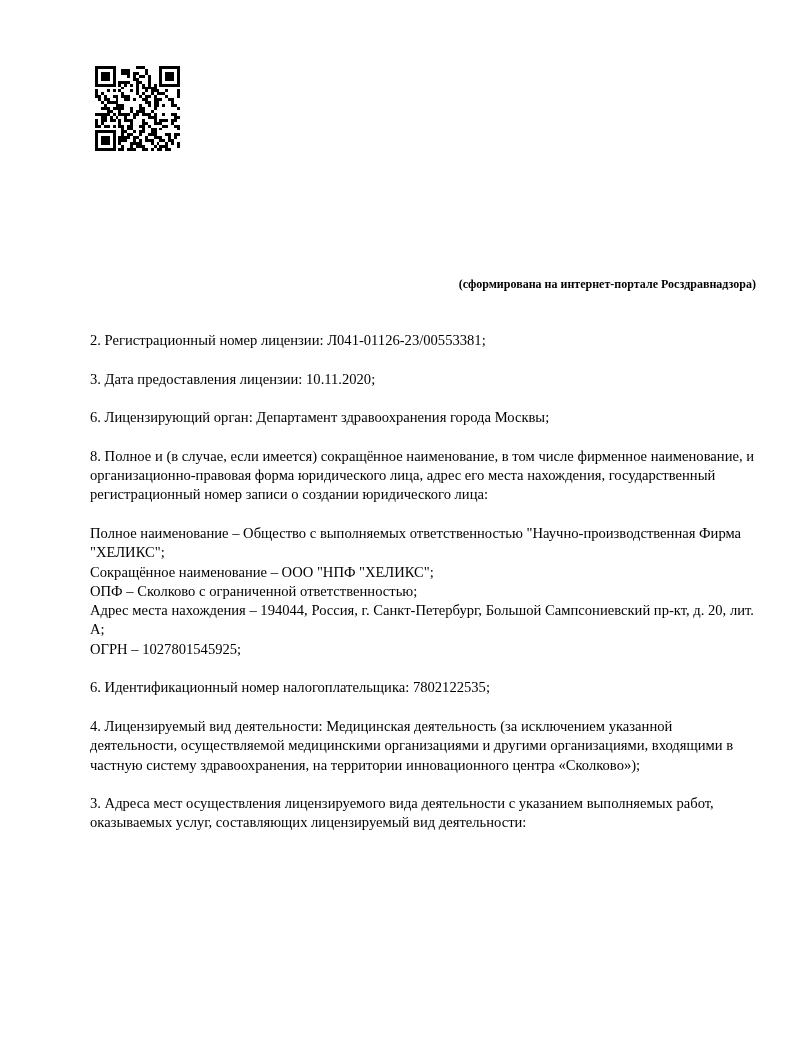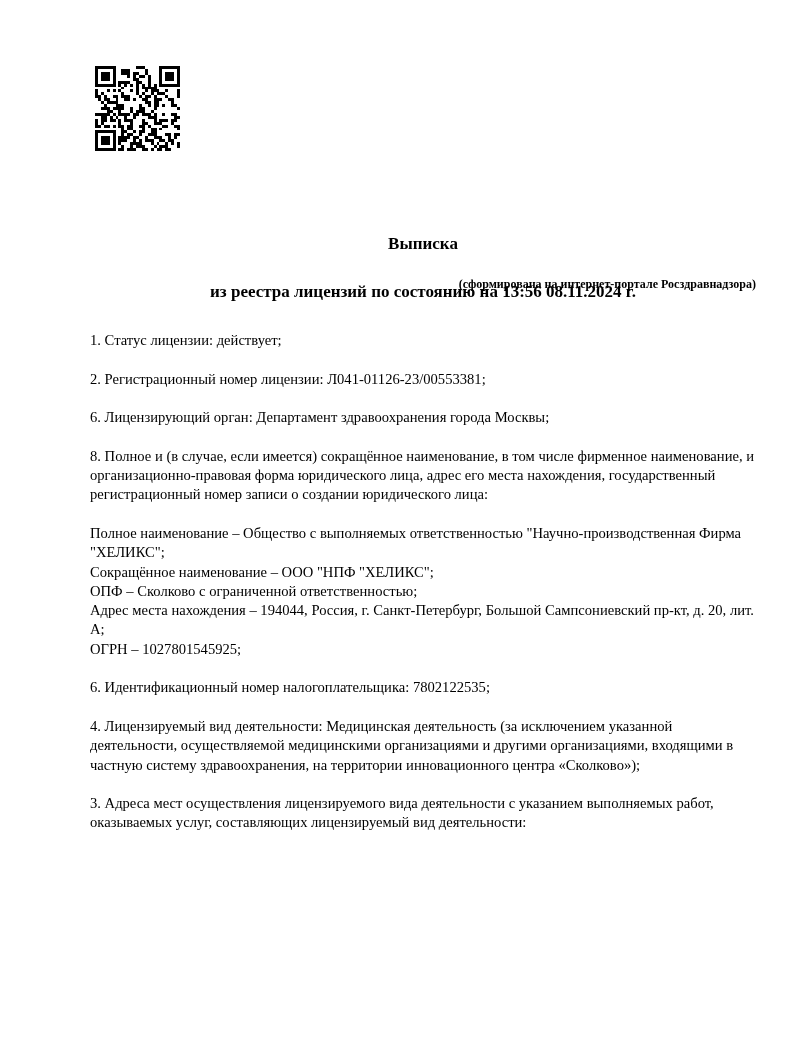--- a/index.html
+++ b/index.html
@@ -442,30 +442,26 @@
         <rect x="16" y="28" width="1" height="1"></rect>
         <rect x="17" y="28" width="1" height="1"></rect>
         <rect x="19" y="28" width="1" height="1"></rect>
         <rect x="21" y="28" width="1" height="1"></rect>
         <rect x="22" y="28" width="1" height="1"></rect>
         <rect x="24" y="28" width="1" height="1"></rect>
         <rect x="25" y="28" width="1" height="1"></rect>
       </svg>
   </div>
 
-  <div class="title">
-    <div>Выписка</div>
-    <div>из реестра лицензий по состоянию на 13:56 08.11.2024 г.</div>
-  </div>
 
   <div class="subtitle">(сформирована на интернет-портале Росздравнадзора)</div>
 
   <div class="content">
-    <p>1. Статус лицензии: действует;</p>
     <p>2. Регистрационный номер лицензии: Л041-01126-23/00553381;</p>
+    <p>3. Дата предоставления лицензии: 10.11.2020;</p>
     <p>6. Лицензирующий орган: Департамент здравоохранения города Москвы;</p>
     <p>8. Полное и (в случае, если имеется) сокращённое наименование, в том числе фирменное наименование, и организационно-правовая форма юридического лица, адрес его места нахождения, государственный регистрационный номер записи о создании юридического лица:</p>
     <div class="company-block">
       <div>Полное наименование – Общество с выполняемых ответственностью "Научно-производственная Фирма "ХЕЛИКС";</div>
       <div>Сокращённое наименование – ООО "НПФ "ХЕЛИКС";</div>
       <div>ОПФ – Сколково с ограниченной ответственностью;</div>
       <div>Адрес места нахождения – 194044, Россия, г. Санкт-Петербург, Большой Сампсониевский пр-кт, д. 20, лит. А;</div>
       <div>ОГРН – 1027801545925;</div>
     </div>
     <p>6. Идентификационный номер налогоплательщика: 7802122535;</p>

